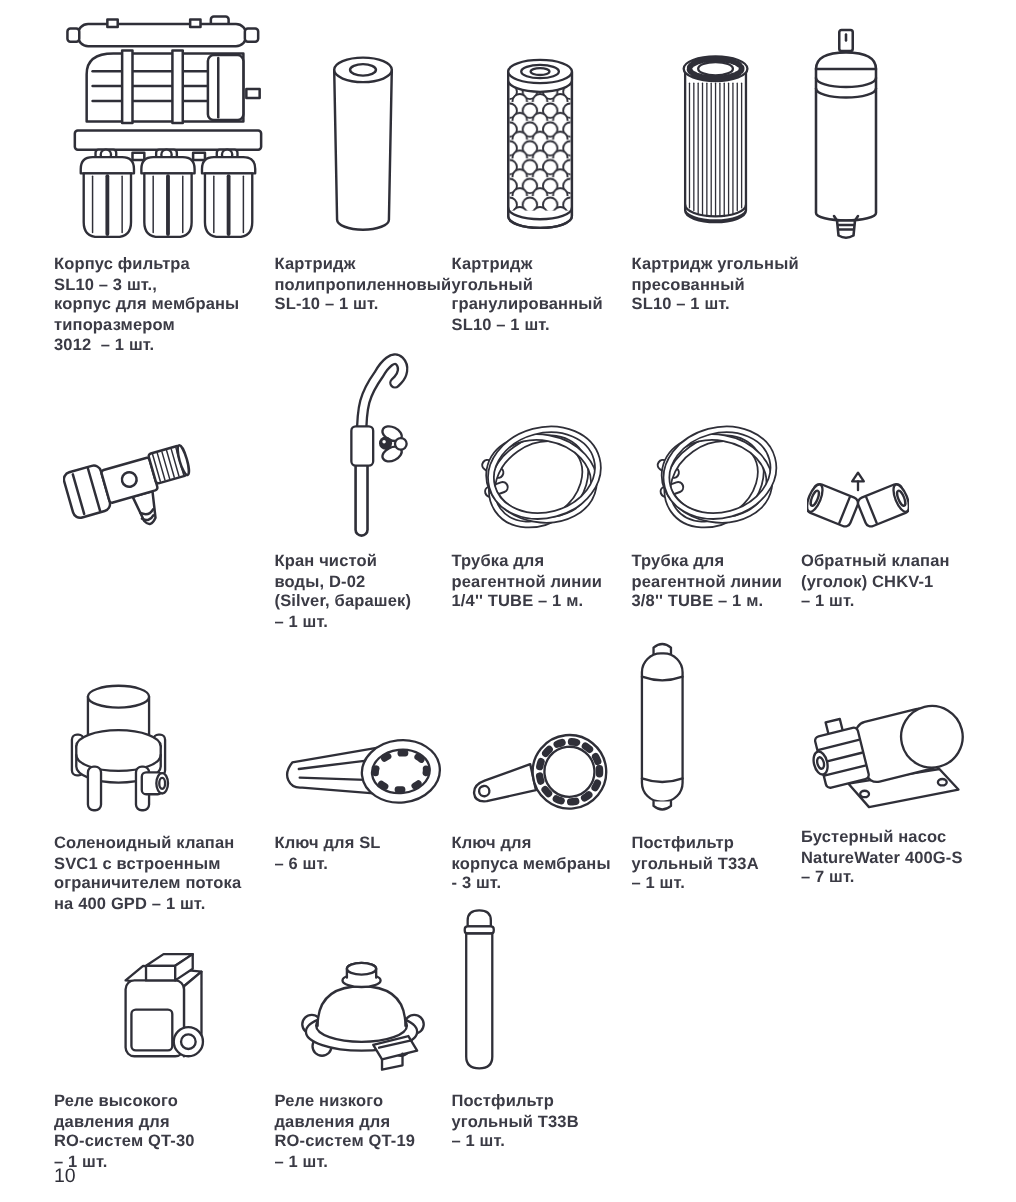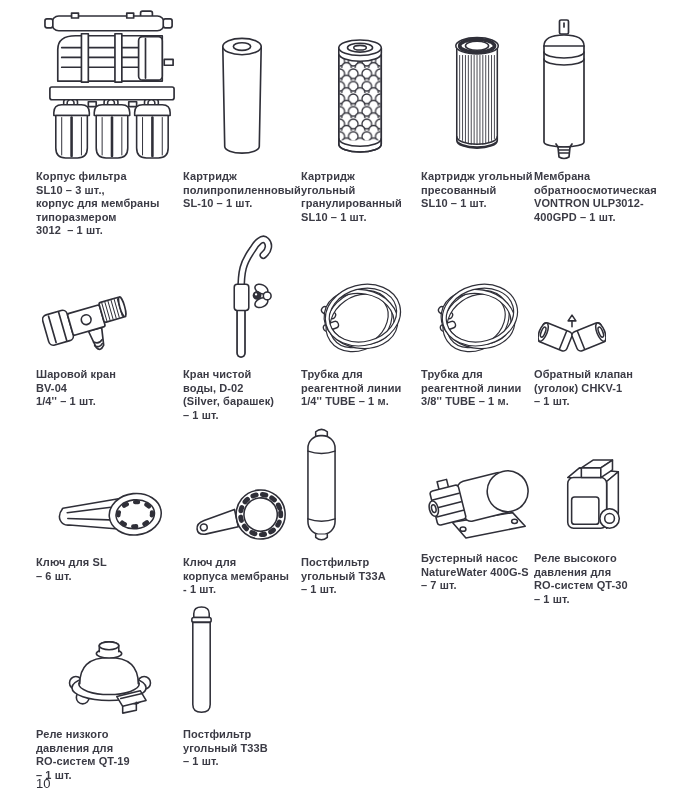--- a/index.html
+++ b/index.html
@@ -366,34 +366,27 @@
         <div class="caption">Картридж угольный
 пресованный
 SL10 – 1 шт.</div>
       </div>
       <div class="cell r1 col5">
         <div class="art">
           <svg width="52" height="142">
             <use href="#sym-mem"></use>
           </svg>
         </div>
-        <div class="caption">Мембрана
-обратноосмотическая
-VONTRON ULP3012-
-400GPD – 1 шт.</div>
       </div>
       <div class="cell r2 col1">
         <div class="art">
           <svg width="94" height="90">
             <use href="#sym-bv"></use>
           </svg>
         </div>
-        <div class="caption">Шаровой кран
-BV-04
-1/4'' – 1 шт.</div>
       </div>
       <div class="cell r2">
         <div class="art">
           <svg width="64" height="130">
             <use href="#sym-fc"></use>
           </svg>
         </div>
         <div class="caption">Кран чистой
 воды, D-02
 (Silver, барашек)
@@ -422,38 +415,49 @@
       <div class="cell r2 col5">
         <div class="art">
           <svg width="68" height="47">
             <use href="#sym-cv"></use>
           </svg>
         </div>
         <div class="caption">Обратный клапан
 (уголок) CHKV-1
 – 1 шт.</div>
       </div>
+      <div class="cell r3 col1">
+        <div class="art">
+          <svg width="74" height="99">
+            <use href="#sym-sol"></use>
+          </svg>
+        </div>
+        <div class="caption">Соленоидный клапан
+SVC1 с встроенным
+ограничителем потока
+на 400 GPD – 1 шт.</div>
+      </div>
       <div class="cell r3">
         <div class="art">
           <svg width="108" height="64">
             <use href="#sym-slw"></use>
           </svg>
         </div>
         <div class="caption">Ключ для SL
 – 6 шт.</div>
       </div>
       <div class="cell r3">
         <div class="art">
           <svg width="100" height="61">
             <use href="#sym-mw"></use>
           </svg>
         </div>
         <div class="caption">Ключ для
 корпуса мембраны
-- 1 шт.</div>
+- 3 шт.</div>
       </div>
       <div class="cell r3 col5">
         <div class="art">
           <svg width="33" height="122">
             <use href="#sym-pfa"></use>
           </svg>
         </div>
         <div class="caption">Постфильтр
 угольный T33A
 – 1 шт.</div>

